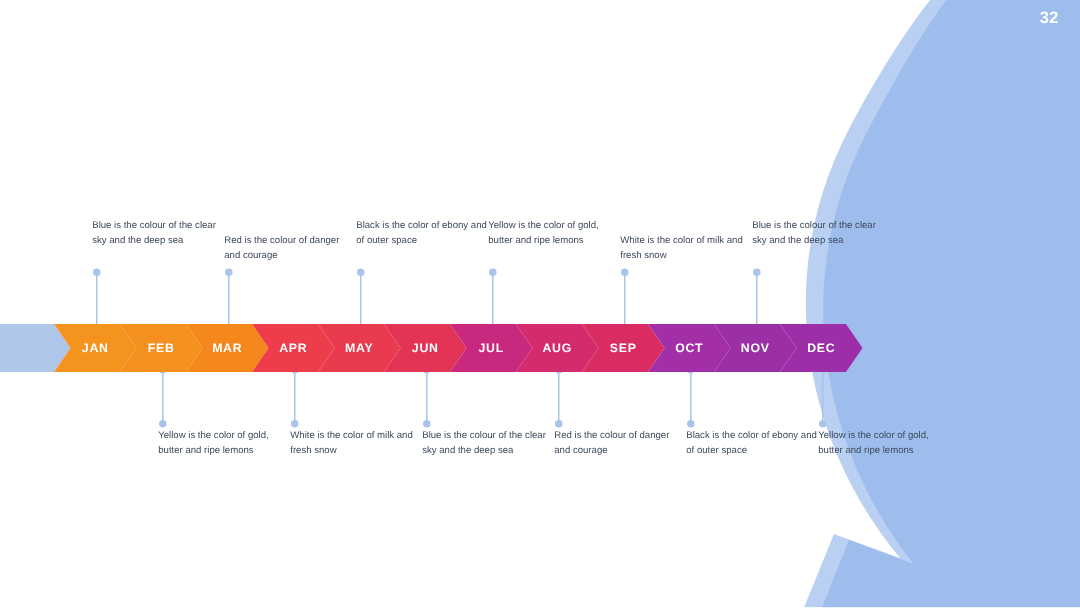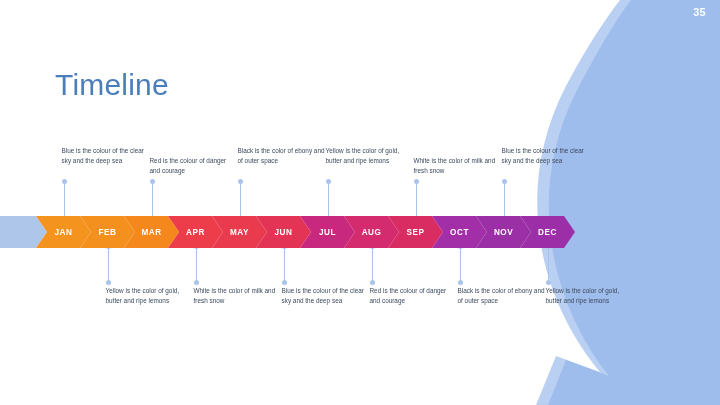--- a/index.html
+++ b/index.html
@@ -99,23 +99,22 @@
 
   <svg id="decor" viewBox="0 0 720 405">
 
     <path d="M 620 0 L 720 0 L 720 405 L 536 405 L 556 356 L 600 372
              C 540 300 512 190 566 86 C 585 50 603 22 620 0 Z" fill="#b9d0f2"></path>
 
     <path d="M 631 0 L 720 0 L 720 405 L 548 405 L 566 360 L 609 376
              C 552 304 524 194 577 90 C 596 54 614 22 631 0 Z" fill="#9ebdec"></path>
   </svg>
 
-  <div id="page-number">35</div>
+  <div id="page-number">32</div>
 
-  <div id="page-title">Timeline</div>
 
   <div id="connectors">
       <div class="connector" style="left: 63.5px; top: 181px; height: 35px;"></div>
       <div class="dot" style="left: 63.5px; top: 178.5px;"></div>
       <div class="dot" style="left: 63.5px; top: 215.5px;"></div>
       <div class="connector" style="left: 151.5px; top: 181px; height: 35px;"></div>
       <div class="dot" style="left: 151.5px; top: 178.5px;"></div>
       <div class="dot" style="left: 151.5px; top: 215.5px;"></div>
       <div class="connector" style="left: 239.5px; top: 181px; height: 35px;"></div>
       <div class="dot" style="left: 239.5px; top: 178.5px;"></div>

